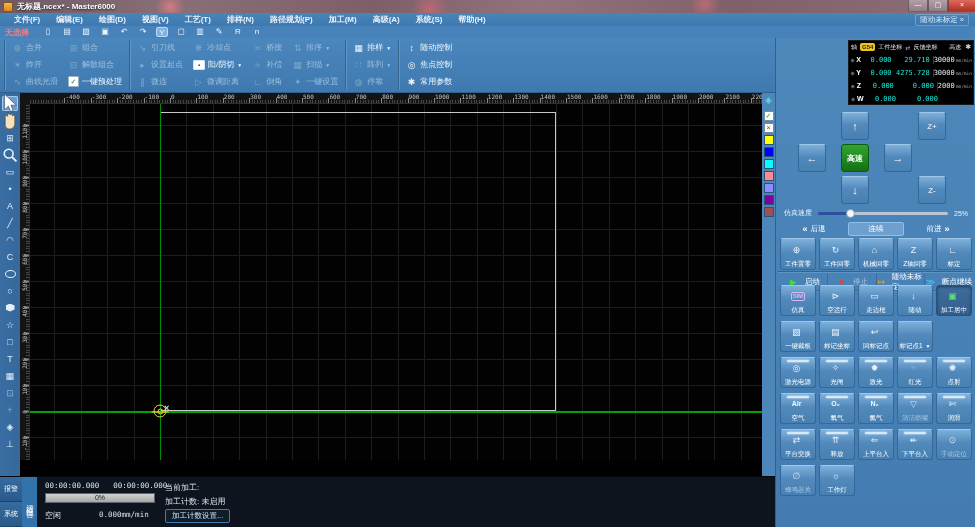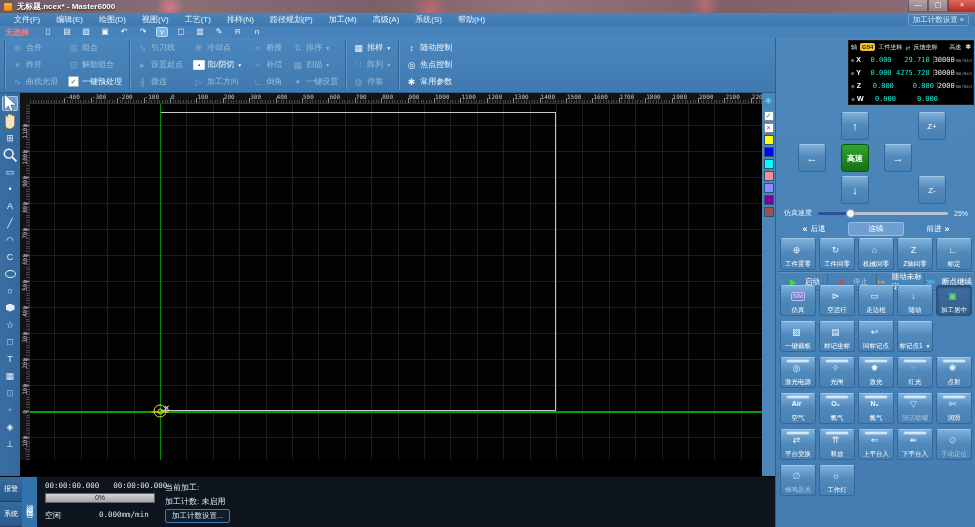--- a/index.html
+++ b/index.html
@@ -13,21 +13,21 @@
     display:flex;align-items:center;padding-left:3px;}
   .appicon{width:8px;height:8px;border-radius:2px;background:linear-gradient(#ffb347,#d98a1e);border:1px solid #7a5a20;}
   .apptitle{font-size:8px;color:#fff;font-weight:bold;margin-left:4px;text-shadow:0 1px 2px rgba(0,0,0,.7);}
   .wbtns{margin-left:auto;display:flex;height:11px;margin-top:-2px;margin-right:2px;}
   .wbtn{width:18px;height:11px;font-size:7px;line-height:10px;text-align:center;color:#fff;
     background:linear-gradient(rgba(255,255,255,.35),rgba(160,160,170,.35));border:1px solid rgba(60,60,70,.6);border-top:none;}
   .wbtn.close{width:26px;background:linear-gradient(#e0695c,#b03226);}
   
   .menubar{position:absolute;left:0;top:13px;width:975px;height:13px;background:linear-gradient(#4a85b8,#3d78b0);
     display:flex;align-items:center;padding:0 6px;box-sizing:border-box;}
-  .mitem{font-size:8px;color:#eaf2fb;padding:0 8px;}
+  .mitem{font-size:8px;color:#eaf2fb;padding:0 8px;font-weight:bold;}
   .menu-right{margin-left:auto;font-size:7.5px;color:#d6e8f8;padding:0 4px;border:1px solid rgba(255,255,255,.25);border-radius:2px;}
   
   .quickbar{position:absolute;left:0;top:26px;width:975px;height:12px;background:#4783ba;display:flex;align-items:center;padding-left:5px;box-sizing:border-box;gap:7px;}
   .qstatus{font-size:8px;color:#ff7a7a;font-weight:bold;margin-right:6px;}
   .qicon{width:12px;height:10px;font-size:8px;line-height:10px;text-align:center;color:#eef6ff;}
   .qicon.hl{background:#7fb2e0;border:1px solid #b8dcf8;border-radius:2px;box-sizing:border-box;}
   
   .ribbon{position:absolute;left:0;top:38px;width:775px;height:55px;background:linear-gradient(#4a87bd,#3f79b0);
     border-bottom:1px solid #2e6092;display:flex;align-items:flex-start;padding:1px 2px;box-sizing:border-box;}
   .rgroup{display:flex;}
@@ -165,21 +165,21 @@
         <span class="mitem">绘图(D)</span>
         <span class="mitem">视图(V)</span>
         <span class="mitem">工艺(T)</span>
         <span class="mitem">排样(N)</span>
         <span class="mitem">路径规划(P)</span>
         <span class="mitem">加工(M)</span>
         <span class="mitem">高级(A)</span>
         <span class="mitem">系统(S)</span>
         <span class="mitem">帮助(H)</span>
       </span>
-    <span class="menu-right">加工计数设置 »</span>
+    <span class="menu-right">随动未标定 »</span>
   </div>
 
   <div class="quickbar">
     <span class="qstatus">无选择</span>
     <span id="quickIcons" style="display:flex;gap:7px">
         <span class="qicon">▯</span>
         <span class="qicon">▤</span>
         <span class="qicon">▧</span>
         <span class="qicon">▣</span>
         <span class="qicon">↶</span>
@@ -246,21 +246,21 @@
             <span class="ic">❋</span>
             <span class="rlabel">冷却点</span>
           </div>
           <div class="ritem">
             <span class="ic whitebox">▪</span>
             <span class="rlabel">阳/阴切</span>
             <span class="rarr">▼</span>
           </div>
           <div class="ritem dis">
             <span class="ic">▷</span>
-            <span class="rlabel">加工方向</span>
+            <span class="rlabel">微调距离</span>
           </div>
         </div>
         <div class="rcol">
           <div class="ritem dis">
             <span class="ic">≍</span>
             <span class="rlabel">桥接</span>
           </div>
           <div class="ritem dis">
             <span class="ic">≈</span>
             <span class="rlabel">补偿</span>

